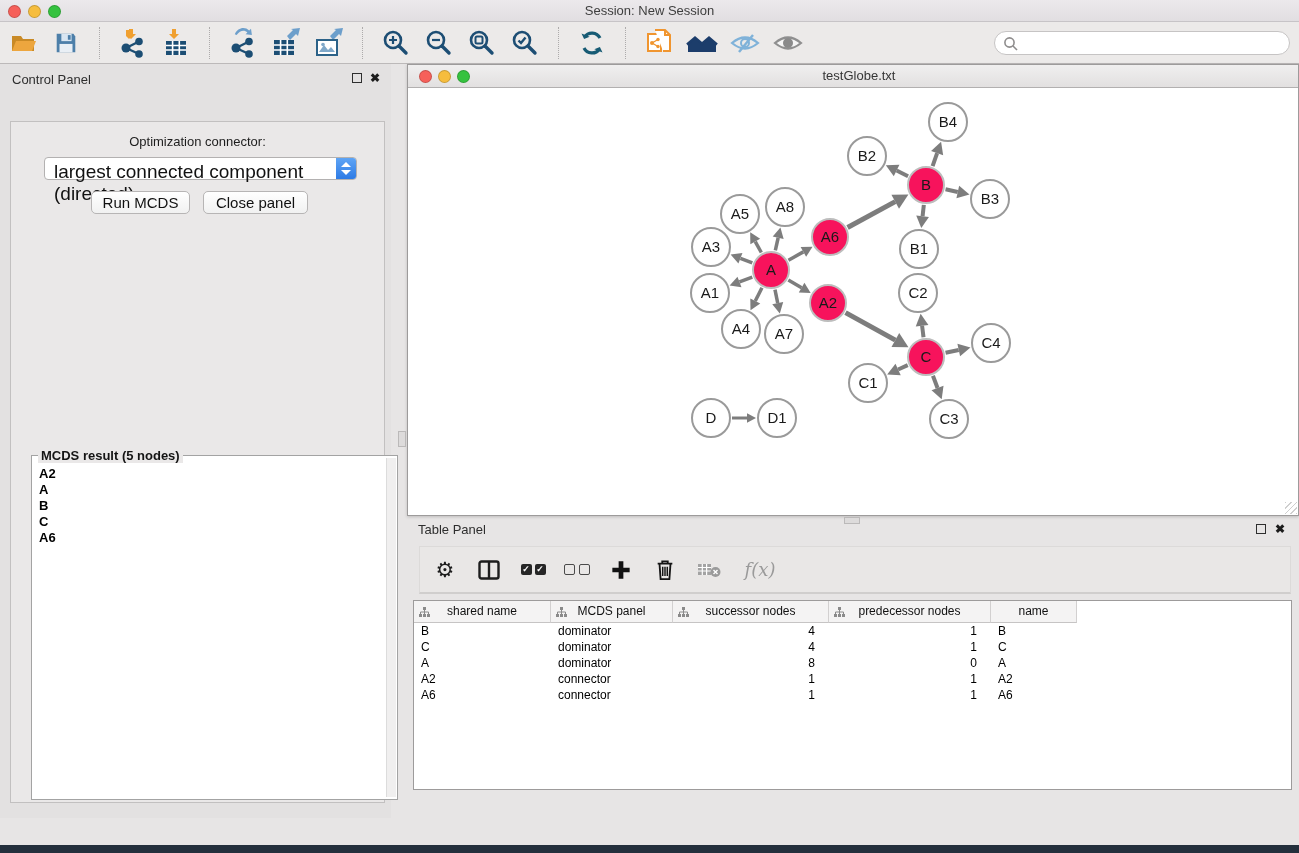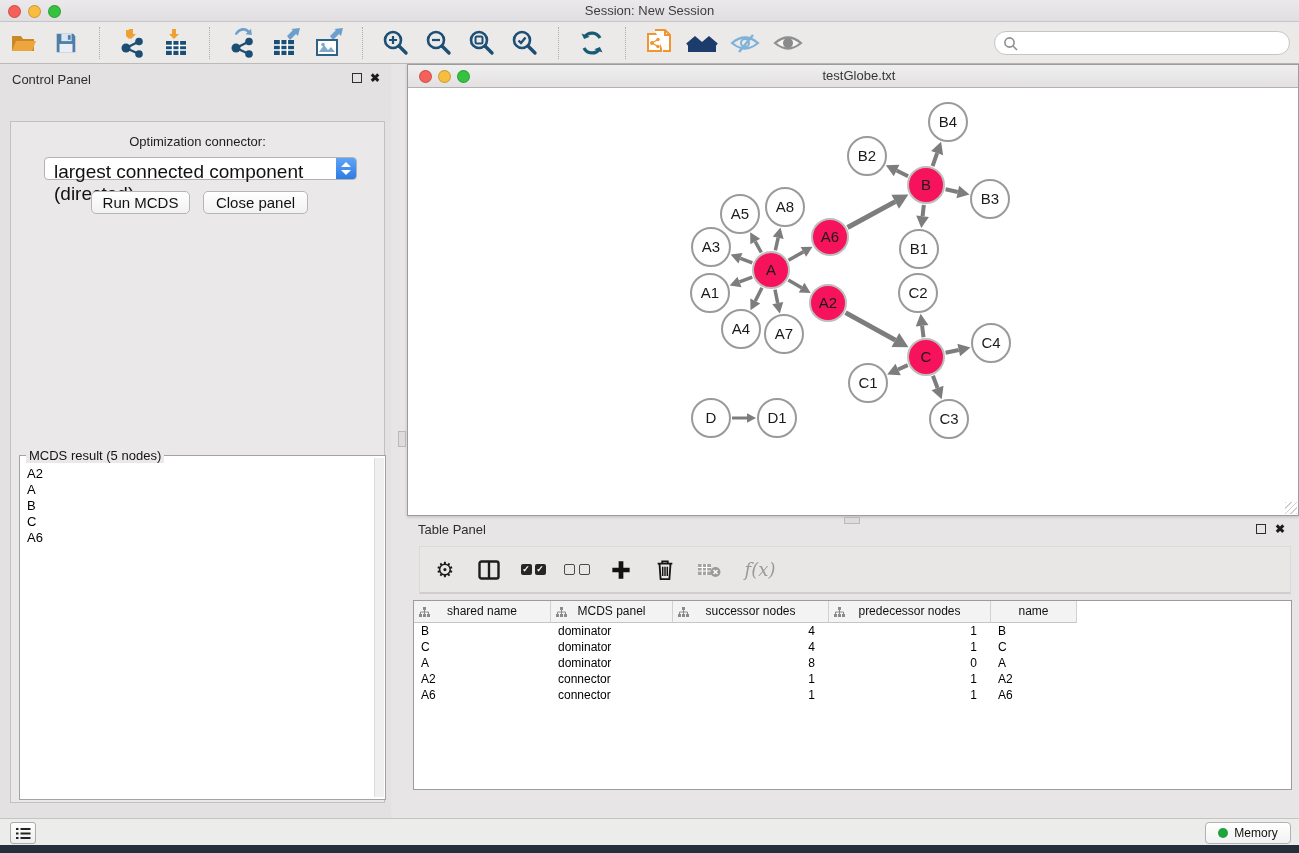--- a/index.html
+++ b/index.html
@@ -53,22 +53,22 @@
     background:linear-gradient(#5ea4f5,#2e7be5); border-radius:0 3px 3px 0; }
   .dd-up { position:absolute; left:5px; top:4px; width:0; height:0;
     border-left:5px solid transparent; border-right:5px solid transparent;
     border-bottom:5px solid #fff; }
   .dd-down { position:absolute; left:5px; bottom:4px; width:0; height:0;
     border-left:5px solid transparent; border-right:5px solid transparent;
     border-top:5px solid #fff; }
   .cp-btn { position:absolute; top:69px; height:23px; background:linear-gradient(#ffffff,#f1f1f1);
     border:1px solid #b7b5b5; border-radius:5px; font-size:15px; color:#111;
     font-family:"Liberation Sans",sans-serif; }
-  .group { position:absolute; left:8px; top:333px; width:367px; height:345px; background:#fff;
-    border:1px solid #a3a3a3; }
+  .group { position:absolute; left:20px; top:333px; width:367px; height:345px; background:#fff;
+    border:1px solid #a3a3a3;font-weight:bold; }
   .group .legend { position:absolute; left:6px; top:-8px; background:#eae8e8; padding:0 3px;
     font-size:13px; color:#141414; }
   .result-list { position:absolute; left:0; top:2px; right:11px; bottom:2px; padding:8px 0 0 7px;
     font-size:13px; color:#000; }
   .result-list .item { height:16px; line-height:16px; }
   .vtrack { position:absolute; right:1px; top:2px; bottom:2px; width:10px; background:#f0efef;
     border-left:1px solid #dcdcdc; }
 
   
   .right-region { position:absolute; left:391px; top:64px; width:908px; height:754px; }
@@ -540,31 +540,15 @@
               <div class="td c2 num">1</div>
               <div class="td c3 num">1</div>
               <div class="td c4">A6</div>
             </div>
           </div>
       </div>
 
     </div>
   </div>
 
-  <div class="status-bar">
-    <div class="list-btn">
-      <svg width="15" height="13" viewBox="0 0 15 13">
-        <rect x="0" y="1" width="2.5" height="2" fill="#222"></rect>
-          <rect x="4.5" y="1" width="10" height="2" fill="#222"></rect>
-        <rect x="0" y="5.5" width="2.5" height="2" fill="#222"></rect>
-          <rect x="4.5" y="5.5" width="10" height="2" fill="#222"></rect>
-        <rect x="0" y="10" width="2.5" height="2" fill="#222"></rect>
-          <rect x="4.5" y="10" width="10" height="2" fill="#222"></rect>
-      </svg>
-    </div>
-    <div class="memory-btn">
-      <span class="memory-dot"></span>
-      <span>Memory</span>
-    </div>
-  </div>
   <div class="desktop-strip"></div>
 
 </div>
 
 </body></html>

